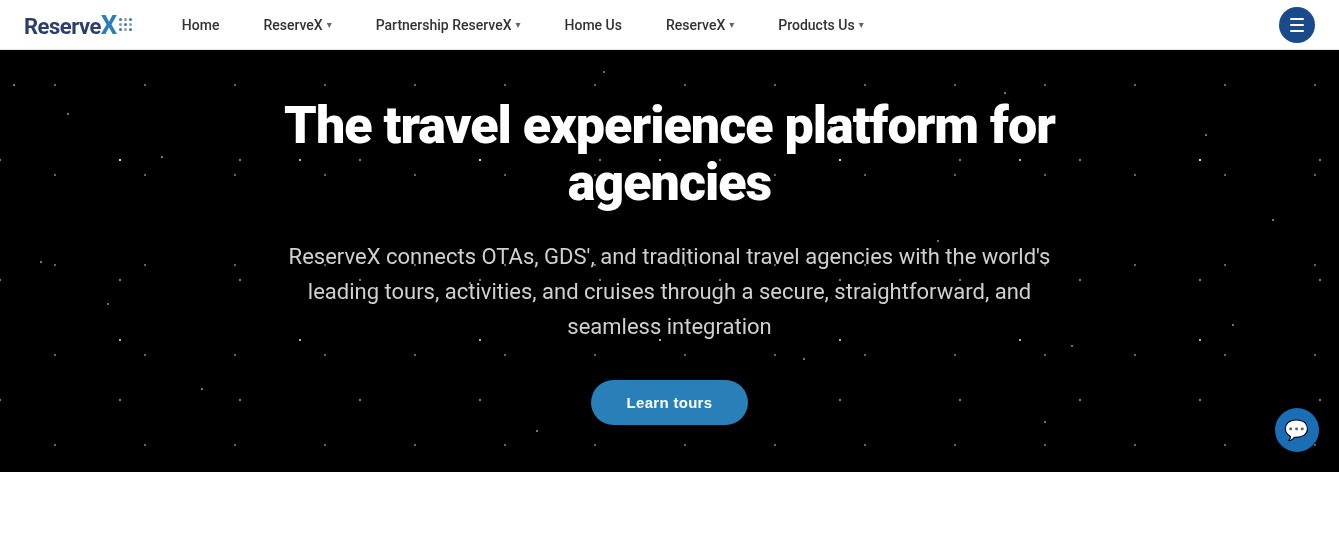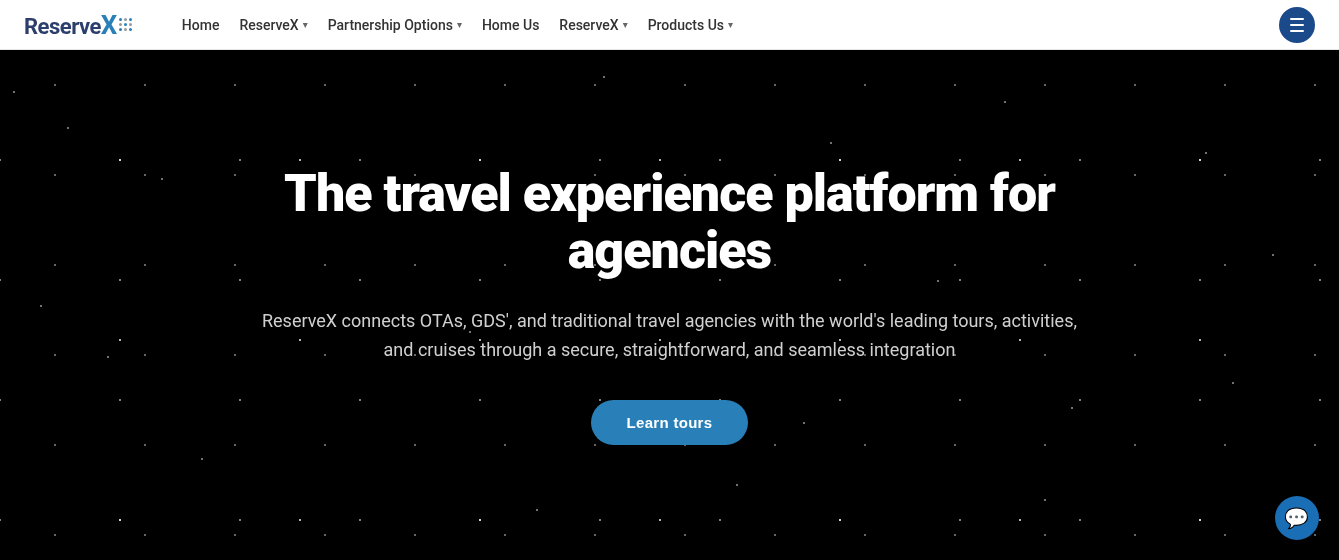--- a/index.html
+++ b/index.html
@@ -70,21 +70,21 @@
       background: #2980b9;
     }
 
     .logo-dot.gray {
       background: #999;
     }
 
     nav .nav-links {
       display: flex;
       align-items: center;
-      gap: 0;
+      gap: 24px;
       flex: 1;
     }
 
     .nav-item {
       display: flex;
       align-items: center;
       gap: 4px;
       padding: 6px 10px;
       font-size: 14px;
       color: #333;
@@ -121,21 +121,21 @@
     .hamburger-line {
       width: 14px;
       height: 2px;
       background: white;
       border-radius: 1px;
     }
 
     
     .hero {
       width: 100%;
-      height: 510px;
+      height: 422px;
       background: #000000;
       position: relative;
       display: flex;
       flex-direction: column;
       align-items: center;
       justify-content: center;
       overflow: hidden;
       text-decoration: underline;
     }
 
@@ -163,21 +163,21 @@
     .hero-title {
       font-size: 52px;
       font-weight: 900;
       color: #ffffff;
       line-height: 1.1;
       margin-bottom: 28px;
       letter-spacing: -1px;
     }
 
     .hero-subtitle {
-      font-size: 18px;
+      font-size: 22px;
       color: #d0d0d0;
       line-height: 1.6;
       margin-bottom: 36px;
       font-weight: 400;
     }
 
     .cta-button {
       display: inline-block;
       background: #2980b9;
       color: #ffffff;
@@ -250,21 +250,21 @@
 
   <div class="nav-links">
     <div class="nav-item">
       <span>Home</span>
     </div>
     <div class="nav-item">
       <span>ReserveX</span>
       <span class="chevron">▾</span>
     </div>
     <div class="nav-item">
-      <span>Partnership Options</span>
+      <span>Partnership ReserveX</span>
       <span class="chevron">▾</span>
     </div>
     <div class="nav-item">
       <span>Home Us</span>
     </div>
     <div class="nav-item">
       <span>ReserveX</span>
       <span class="chevron">▾</span>
     </div>
     <div class="nav-item">

